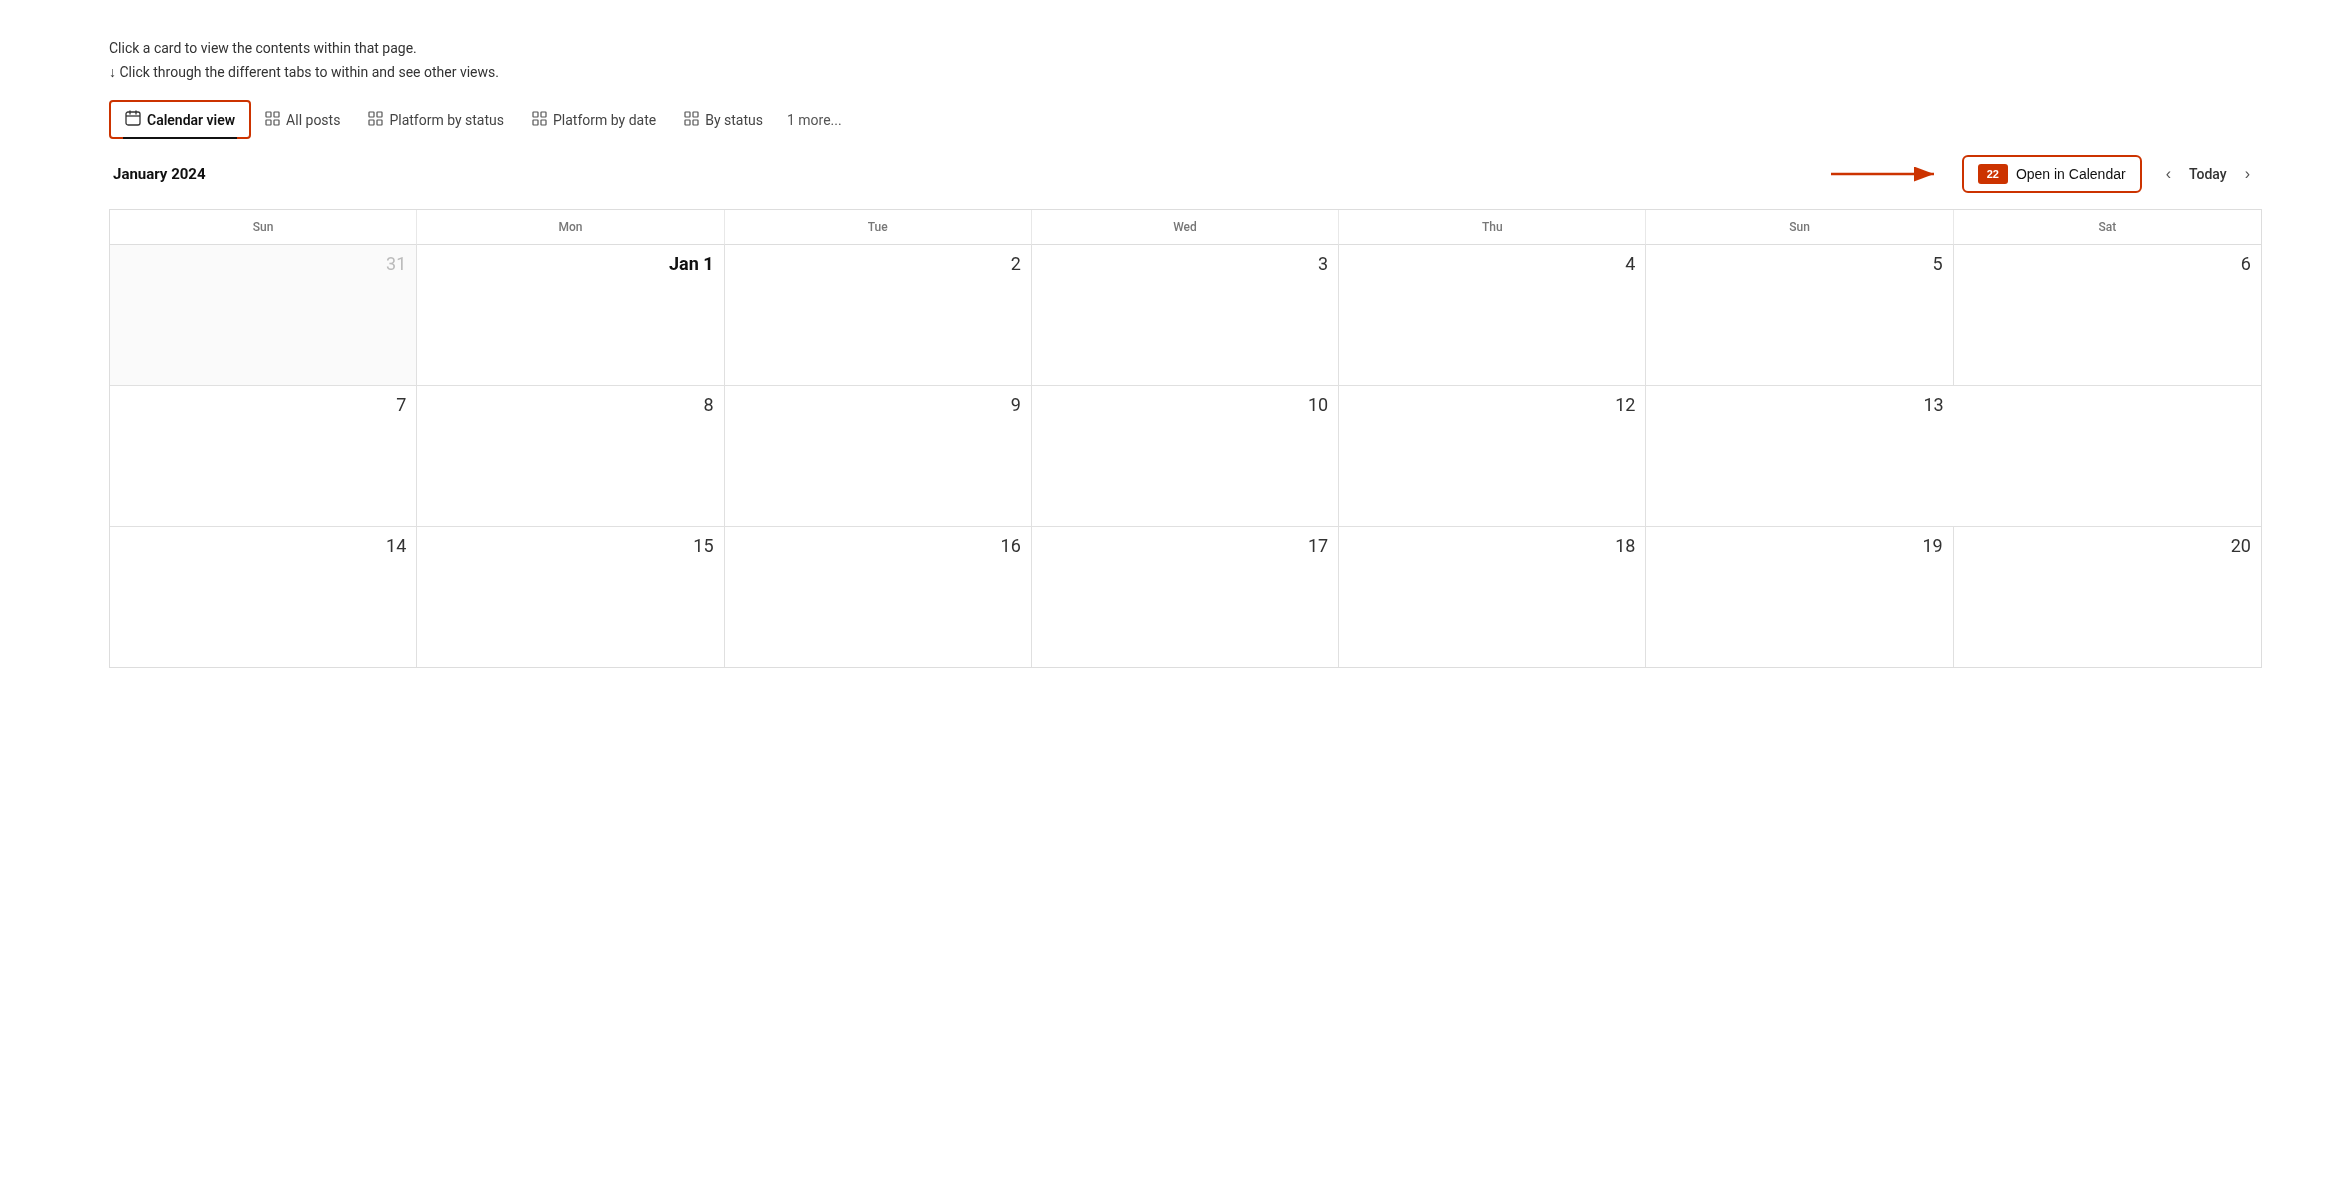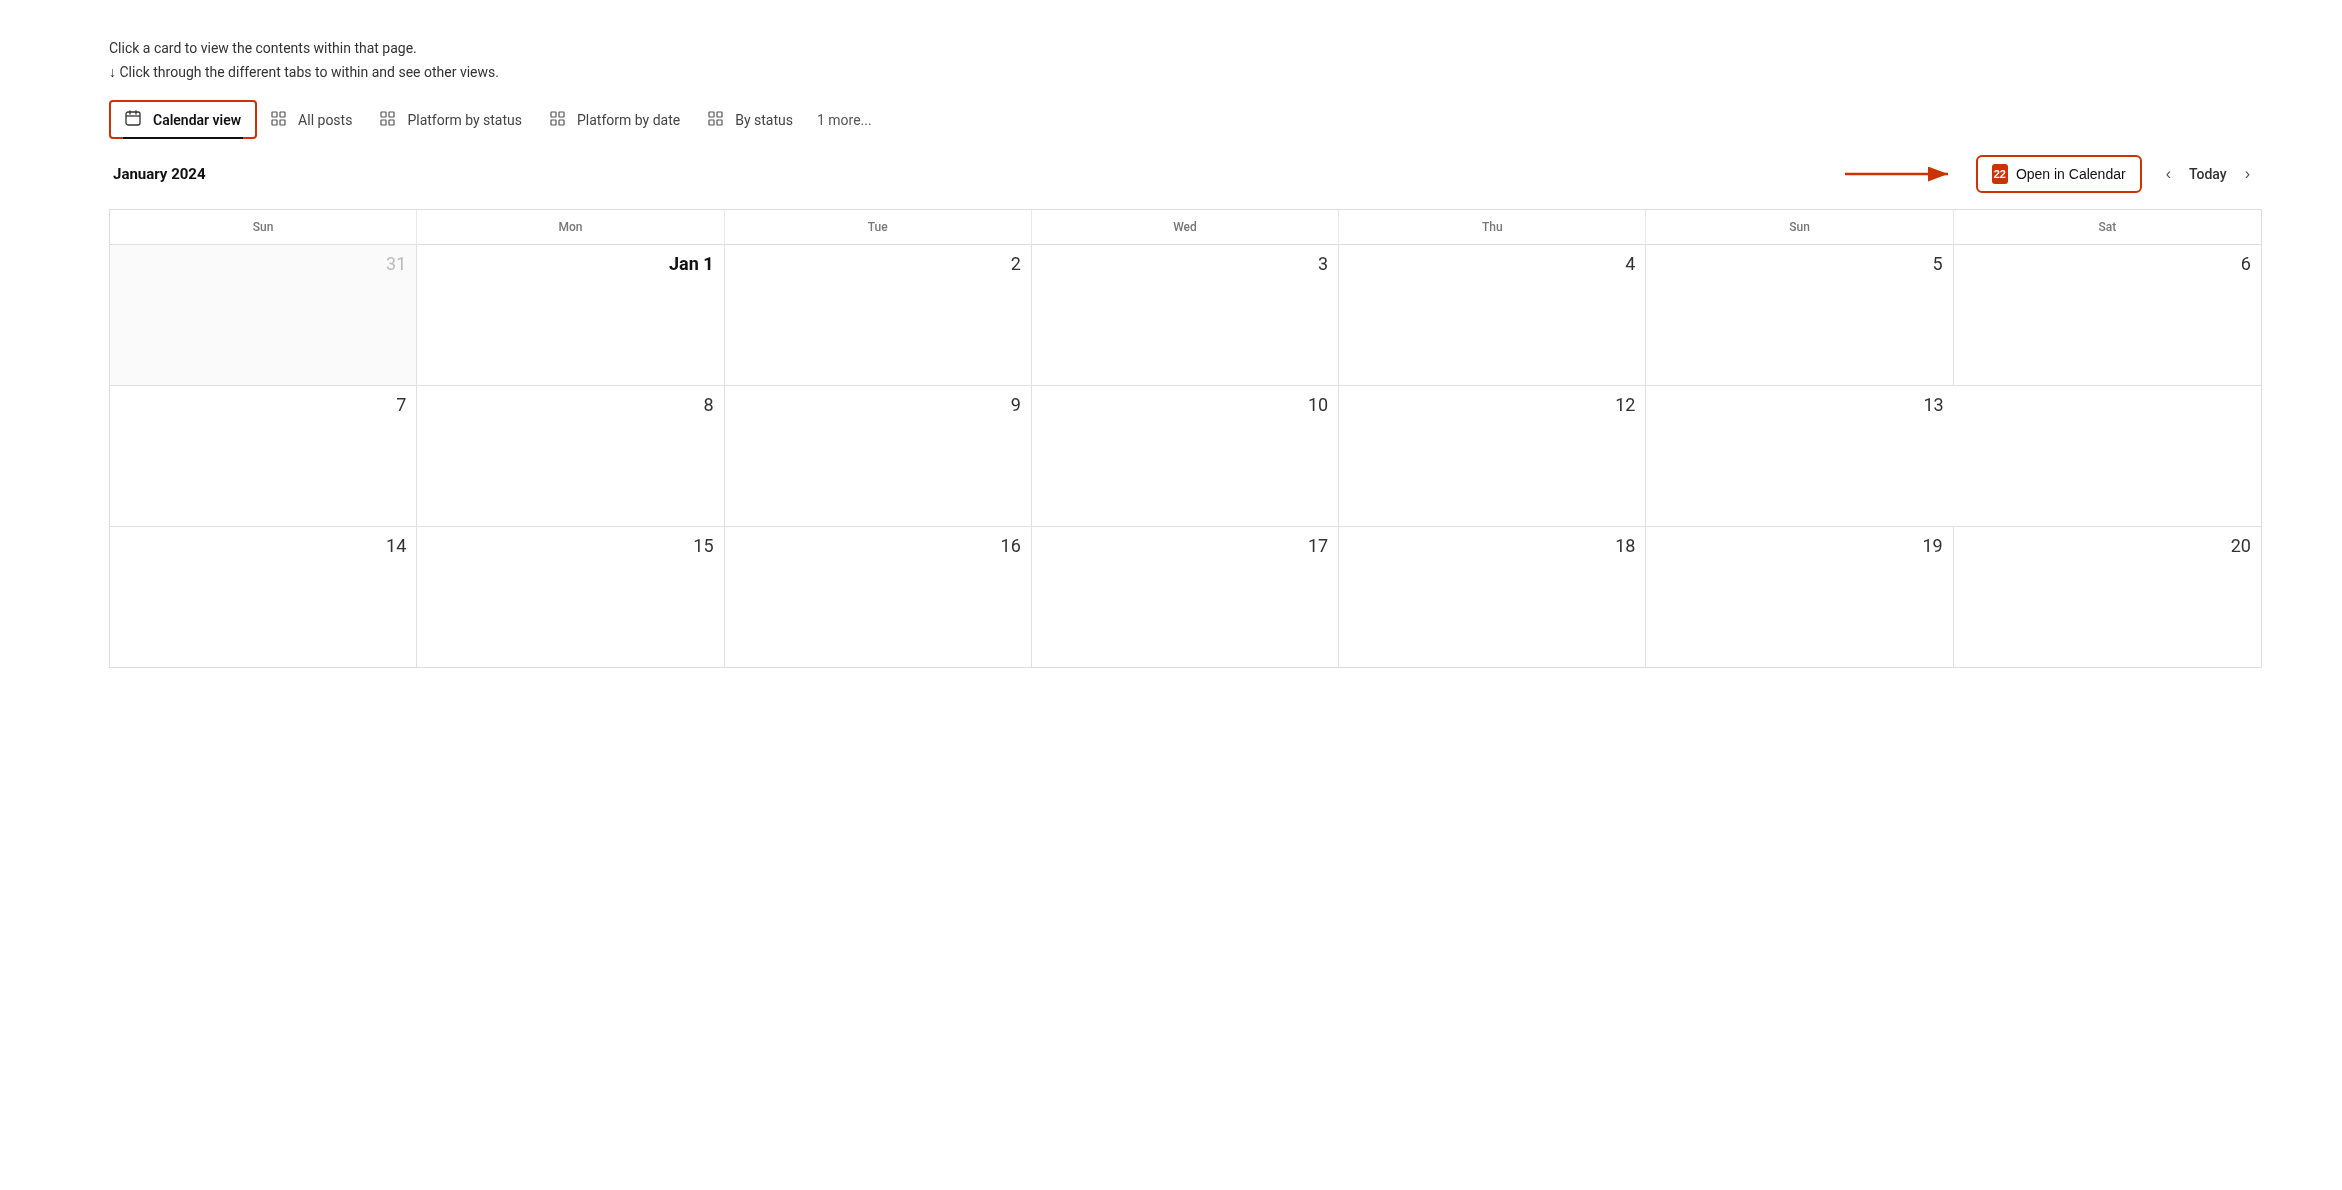--- a/index.html
+++ b/index.html
@@ -33,21 +33,21 @@
       display: flex;
       align-items: center;
       gap: 0;
       margin-bottom: 16px;
       border-bottom: none;
     }
 
     .tab {
       display: flex;
       align-items: center;
-      gap: 12px;
+      gap: 6px;
       padding: 8px 14px;
       cursor: pointer;
       font-size: 14px;
       color: #444;
       white-space: nowrap;
       border-radius: 4px;
     }
 
     .tab.active {
       border: 2px solid #cc3300;
@@ -111,21 +111,21 @@
       cursor: pointer;
       font-size: 14px;
       font-weight: 500;
       color: #111;
     }
 
     .open-in-calendar-btn .cal-icon {
       background: #cc3300;
       color: #fff;
       border-radius: 3px;
-      width: 16px;
+      width: 30px;
       height: 20px;
       display: flex;
       align-items: center;
       justify-content: center;
       font-size: 11px;
       font-weight: 700;
     }
 
     .nav-arrow {
       background: none;

